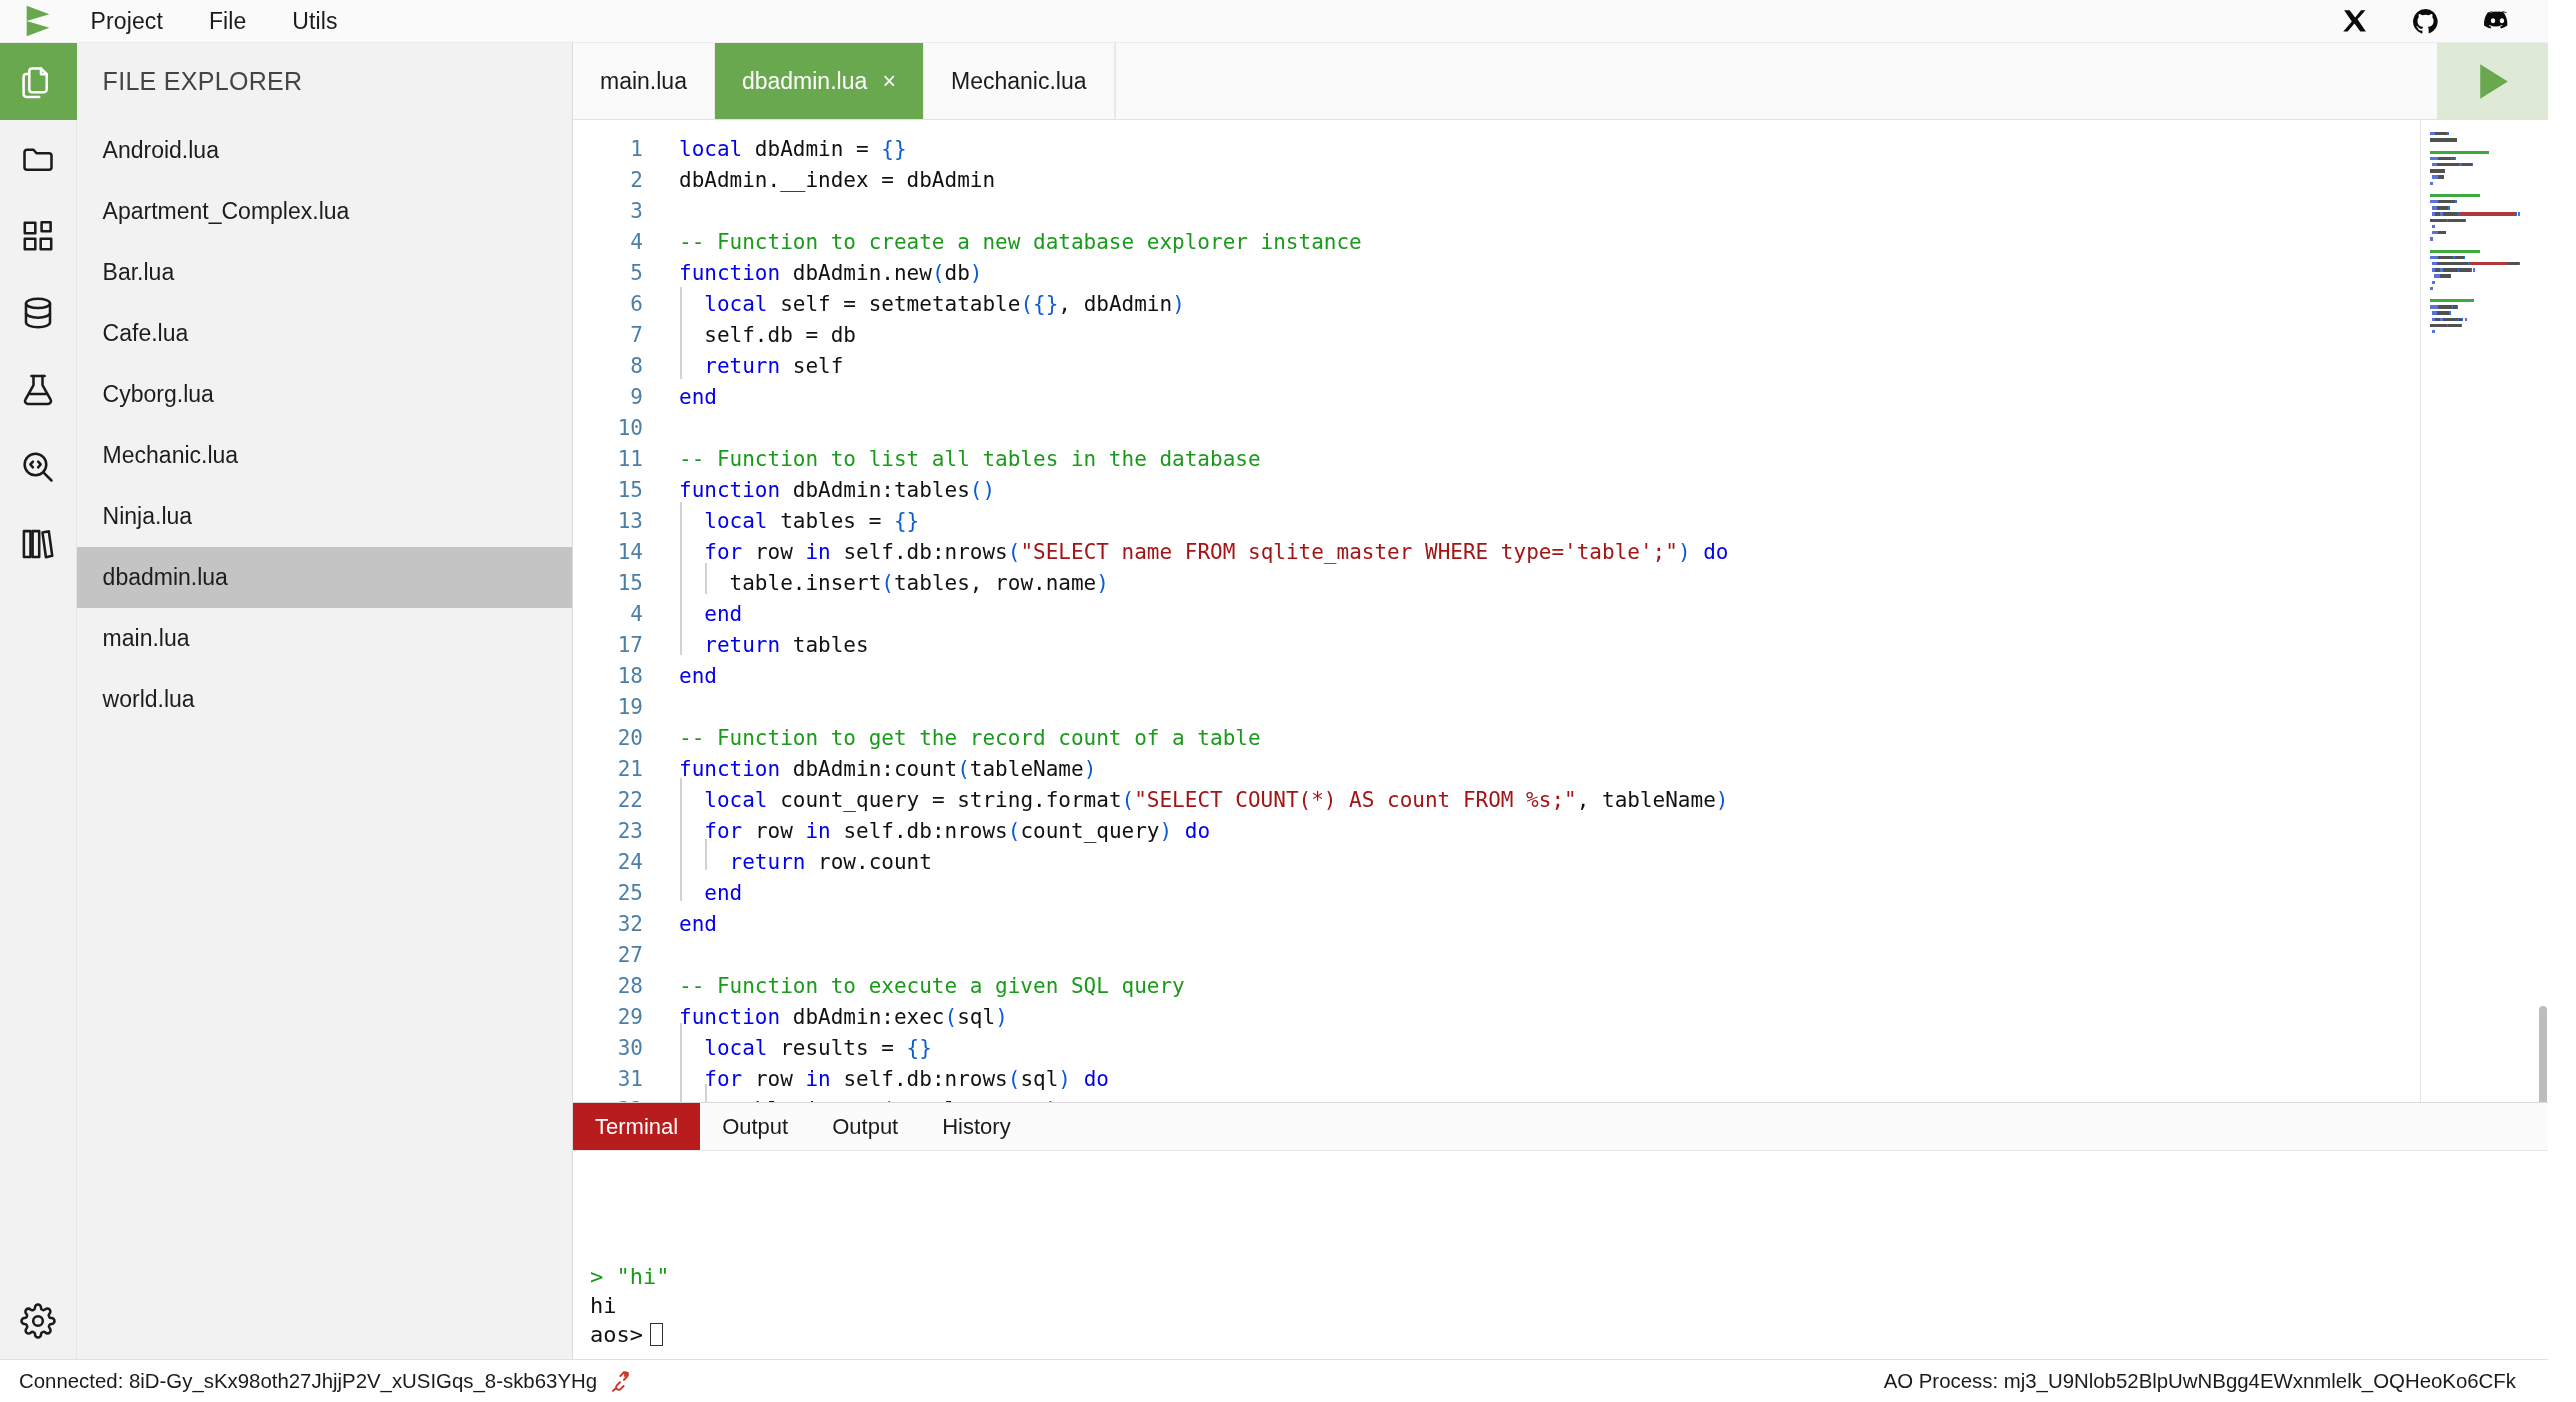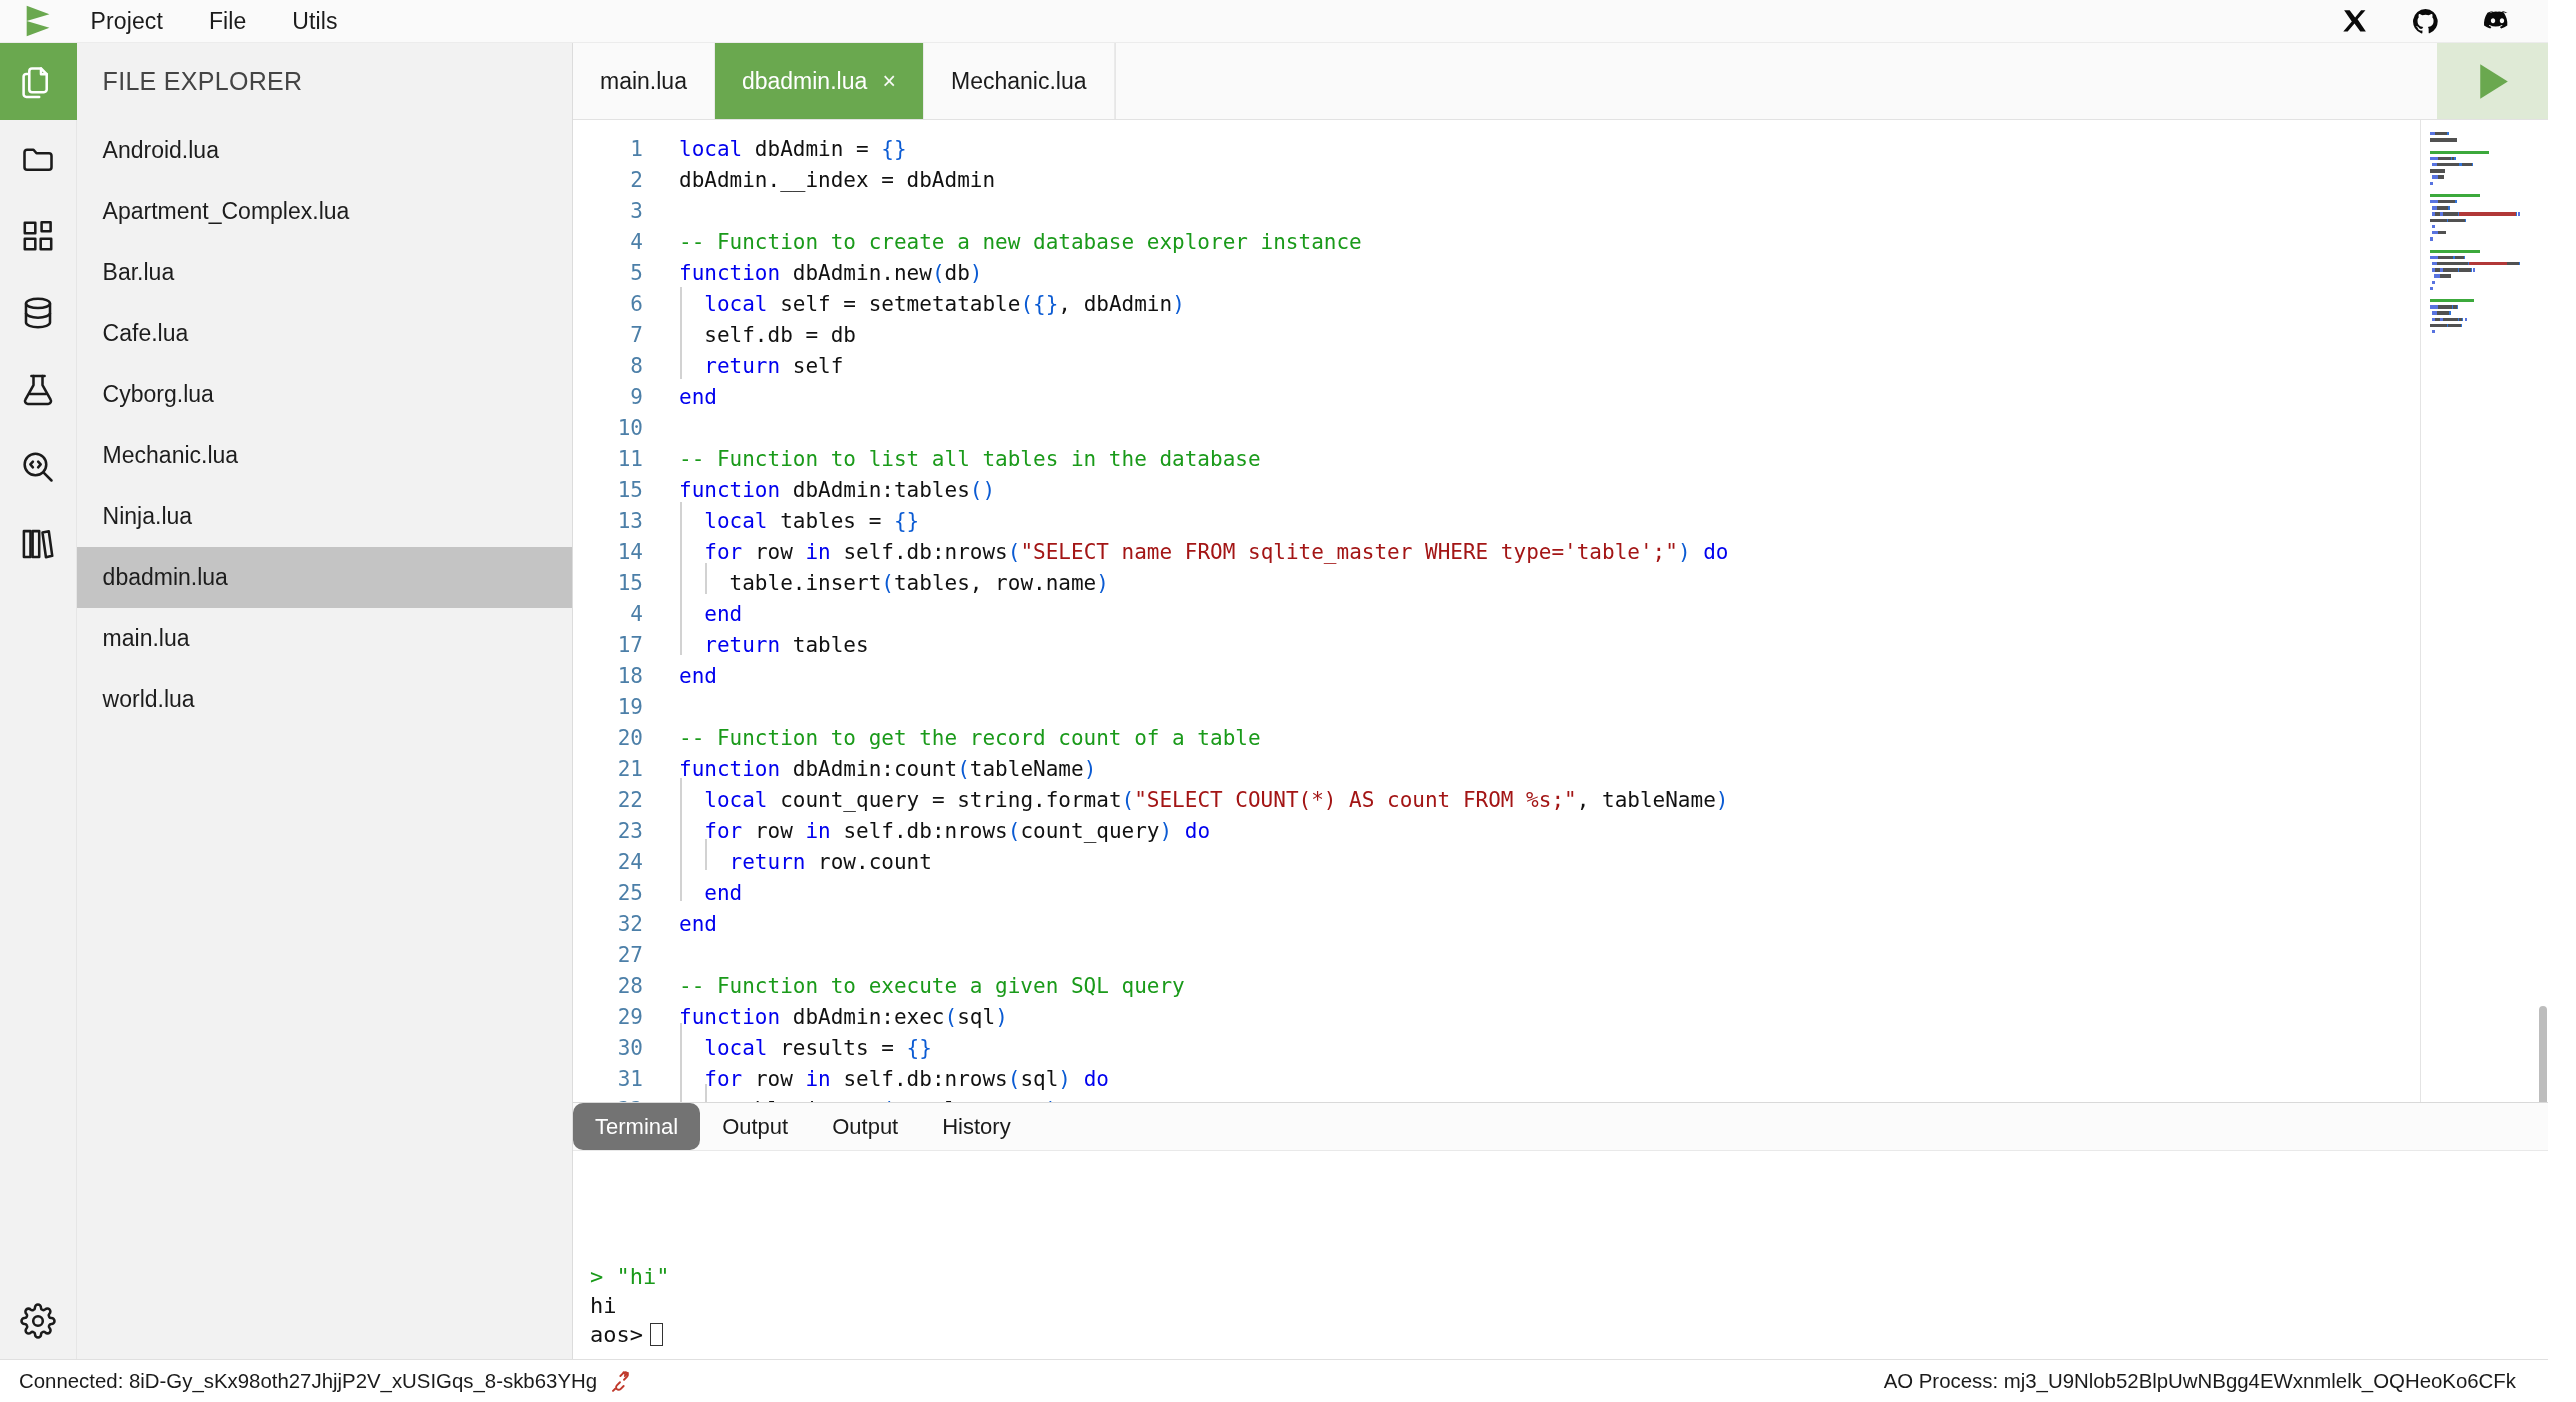--- a/index.html
+++ b/index.html
@@ -172,21 +172,21 @@
   .panel-tabs {
     height: 48px; flex: 0 0 48px;
     display: flex; align-items: stretch;
     background: #fbfbfb;
     border-bottom: 0.9px solid #e9e9e9;
   }
   .ptab {
     display: flex; align-items: center; padding: 0 22px;
     font-size: 22px; color: #1b1b1b; cursor: pointer;
   }
-  .ptab.active { background: #737373; color: #ffffff; border-radius: 10px; }
+  .ptab.active { background: #b91c1c; color: #ffffff; }
   .terminal {
     flex: 1; position: relative;
     font-family: "DejaVu Sans Mono", monospace;
     font-size: 22px; line-height: 29px;
     color: #111;
     padding: 0 0 10.2px 17px;
     display: flex; flex-direction: column; justify-content: flex-end;
   }
   .t-line { white-space: pre; }
   .t-prompt { color: #1a9a1a; }

